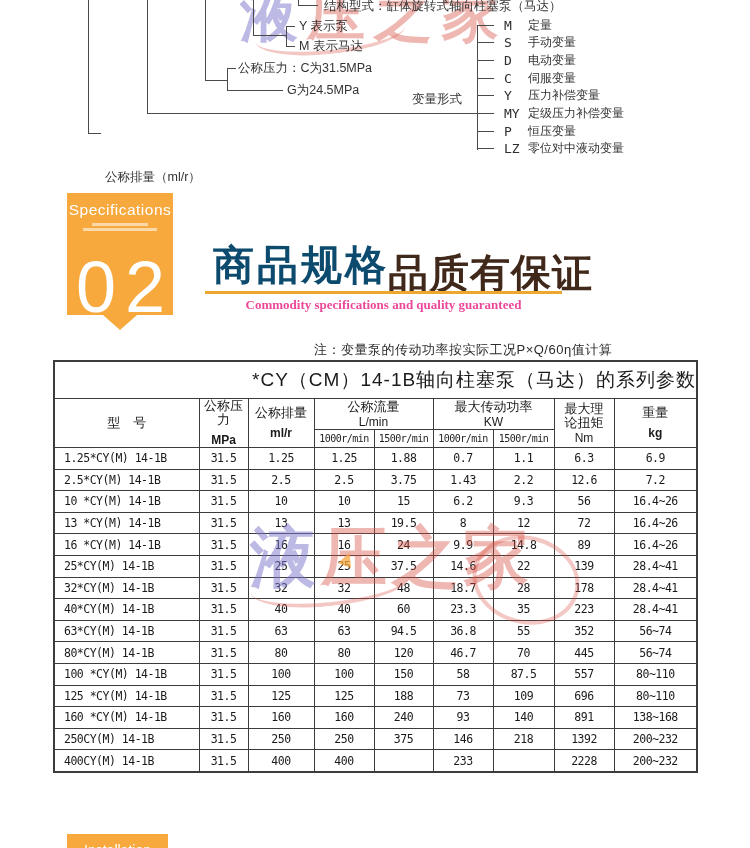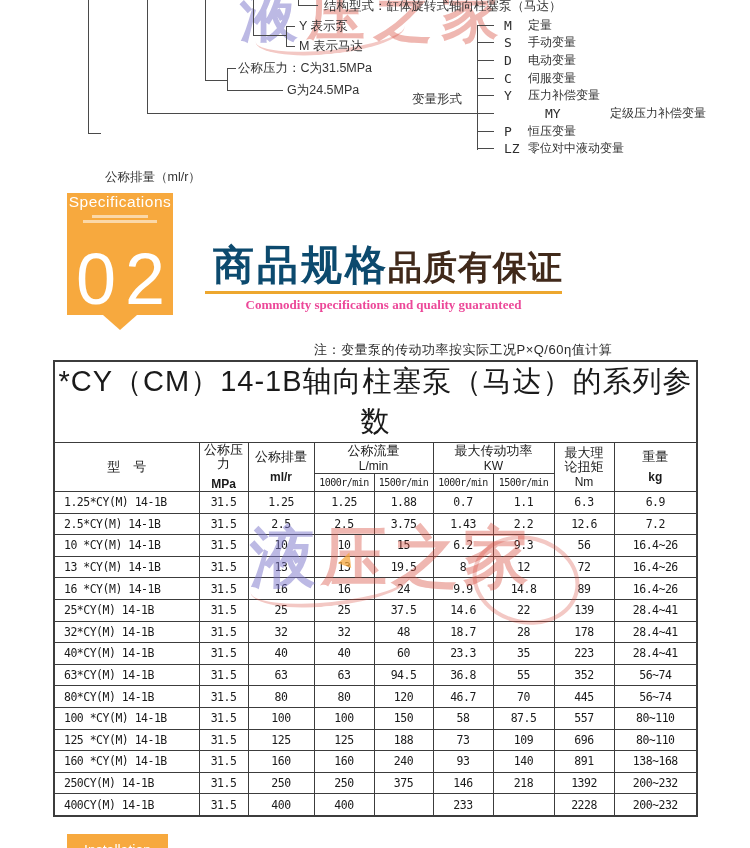--- a/index.html
+++ b/index.html
@@ -19,44 +19,44 @@
   .wm-r{color:rgba(214,74,60,0.40);}
   .wm-swoosh{position:absolute;border-bottom:4px solid rgba(214,74,60,0.30);border-radius:50%;
              transform:rotate(-6deg);pointer-events:none;}
   .wm-ellipse{position:absolute;border:4px solid rgba(214,74,60,0.30);border-radius:50%;
               transform:rotate(14deg);pointer-events:none;}
   .wm-wedge{position:absolute;width:0;height:0;border-left:7px solid transparent;
             border-right:7px solid transparent;border-bottom:14px solid rgba(246,166,60,0.75);
             transform:rotate(20deg);pointer-events:none;}
   
   .badge{position:absolute;width:106px;height:122px;background:#f7a93e;color:#fff;text-align:center;}
-  .badge-label{font-size:15.5px;letter-spacing:0.5px;}
+  .badge-label{font-size:15.5px;padding-top:8px;letter-spacing:0.5px;}
   .badge-mini{margin-top:4px;}
   .badge-mini .bar{height:3px;background:rgba(255,255,255,0.55);margin:2px auto;}
   .b1{width:56px;}.b2{width:74px;}
   .badge-number{font-size:72px;font-weight:300;letter-spacing:9px;margin-top:20px;padding-left:9px;line-height:1;}
   .badge-tail{position:absolute;left:36px;top:122px;width:0;height:0;
               border-left:17px solid transparent;border-right:17px solid transparent;
               border-top:15px solid #f7a93e;}
   
   .title-main{position:absolute;left:213px;top:245px;font-size:41px;font-weight:bold;
               color:#0c4a6e;letter-spacing:3px;line-height:1;}
-  .title-sub{position:absolute;left:388px;top:253px;font-size:34px;font-weight:bold;
-             color:#40291a;letter-spacing:1px;line-height:1;font-family:Liberation Mono, monospace;}
+  .title-sub{position:absolute;left:388px;top:253px;font-size:40px;font-weight:bold;
+             color:#40291a;letter-spacing:1px;line-height:1;}
   .title-underline{position:absolute;left:205px;top:291px;width:357px;height:3px;background:#eda72e;}
   .title-en{position:absolute;left:205px;top:297px;width:357px;text-align:center;
             font-size:13px;font-weight:bold;color:#ec4899;
             font-family:"Liberation Serif",serif;}
   
   .note{position:absolute;left:314px;top:341px;font-size:13px;color:#2b2b2b;letter-spacing:0.5px;}
   
   .spec-table{position:absolute;left:53px;top:360px;width:643px;border-collapse:collapse;
               table-layout:fixed;border:2px solid #3c3c3c;}
   .spec-table th,.spec-table td{border:1px solid #3c3c3c;padding:0;}
-  .t-title{height:36px;font-size:29px;font-weight:normal;letter-spacing:1px;color:#1a1a1a;text-align:center;margin-top:16px;}
+  .t-title{height:36px;font-size:19px;font-weight:normal;letter-spacing:1px;color:#1a1a1a;text-align:right;margin-top:16px;}
   .h-cn{font-size:13px;font-weight:normal;color:#1a1a1a;text-align:center;vertical-align:middle;line-height:14px;}
   .h-top{height:29px;}
   .h-sub th{height:16px;font-size:10px;font-weight:normal;
             font-family:"DejaVu Sans Mono",monospace;letter-spacing:-0.5px;text-align:center;}
   .unit{margin-top:6px;font-size:12px;font-weight:bold;}
   .unit2{margin-top:1px;font-size:12px;}
   .spec-table tbody td{height:20.6px;text-align:center;font-size:11.5px;color:#1a1a1a;
             font-family:"DejaVu Sans Mono",monospace;letter-spacing:-0.5px;}
   .spec-table tbody td.model-cell{text-align:left;padding-left:9px;}
   
@@ -119,21 +119,21 @@
         <div class="variant-row" style="top: 69.13px;">
           <span class="tick"></span>
           <span class="vcode">C</span>
           <span class="vdesc">伺服变量</span>
         </div>
         <div class="variant-row" style="top: 86.84px;">
           <span class="tick"></span>
           <span class="vcode">Y</span>
           <span class="vdesc">压力补偿变量</span>
         </div>
-        <div class="variant-row" style="top: 104.55px; gap: 41px;">
+        <div class="variant-row" style="top: 104.55px;">
           <span class="tick"></span>
           <span class="vcode">MY</span>
           <span class="vdesc">定级压力补偿变量</span>
         </div>
         <div class="variant-row" style="top: 122.26px;">
           <span class="tick"></span>
           <span class="vcode">P</span>
           <span class="vdesc">恒压变量</span>
         </div>
         <div class="variant-row" style="top: 139.97px;">

